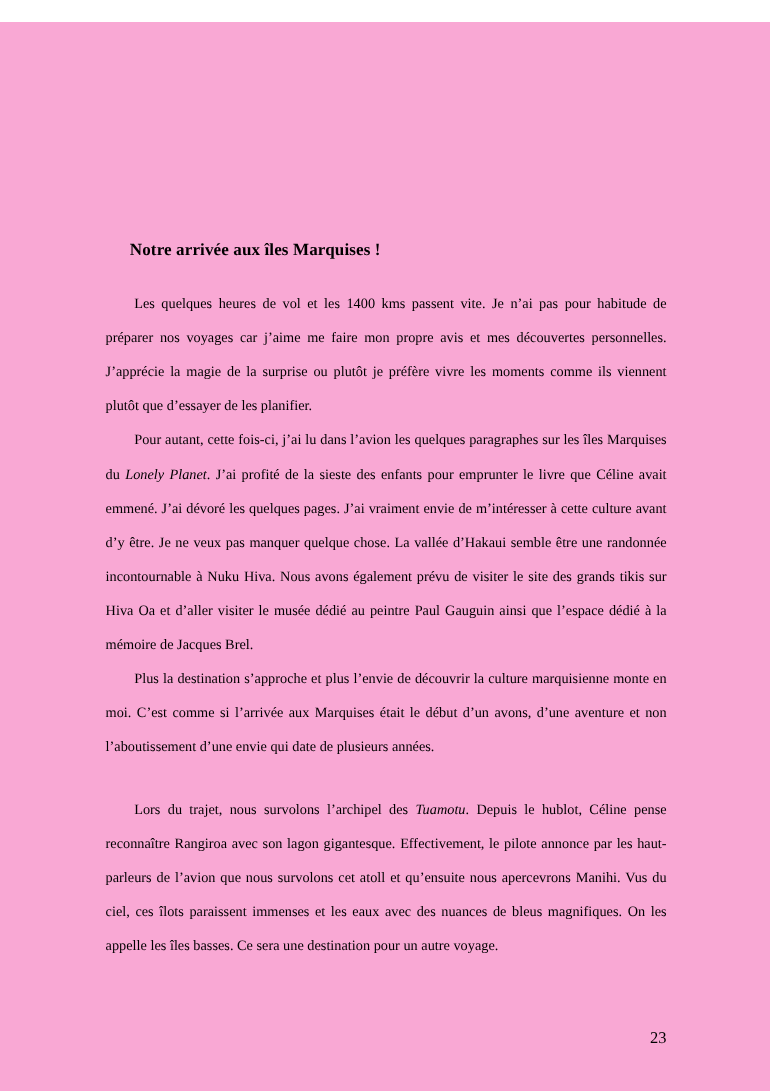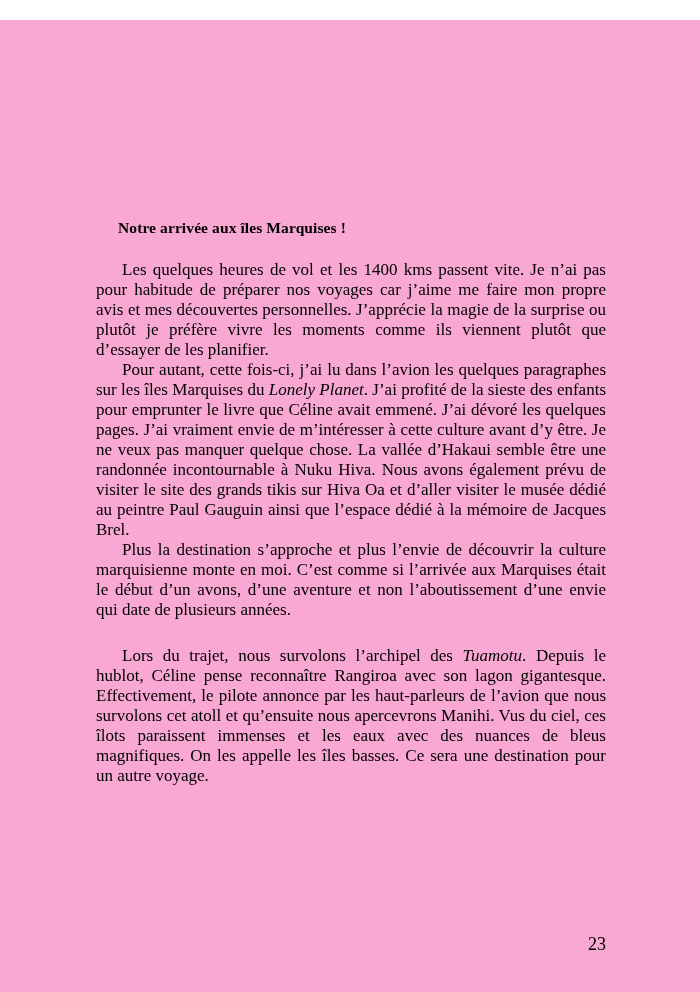--- a/index.html
+++ b/index.html
@@ -43,22 +43,22 @@
     letter-spacing: 0.1px;
   }
 
   .para-block {
     margin-top: 22px;
   }
 
   p.para {
     margin: 0;
     padding: 0;
-    font-size: 17px;
-    line-height: 20px;
+    font-size: 13px;
+    line-height: 31px;
     text-align: justify;
     text-justify: inter-word;
     text-indent: 26px;
     hyphens: none;
     -webkit-hyphens: none;
   }
 
   p.para.spaced-before {
     margin-top: 26.1px;
   }
@@ -70,21 +70,21 @@
   em.title-italic {
     font-style: italic;
   }
 
   .page-number {
     position: absolute;
     left: 96px;
     top: 913px;
     width: 510px;
     text-align: right;
-    font-size: 18px;
+    font-size: 15px;
     line-height: 22px;
   }
 </style>
 </head>
 <body>
 
 <div class="page">
 
   <div class="content">
 

